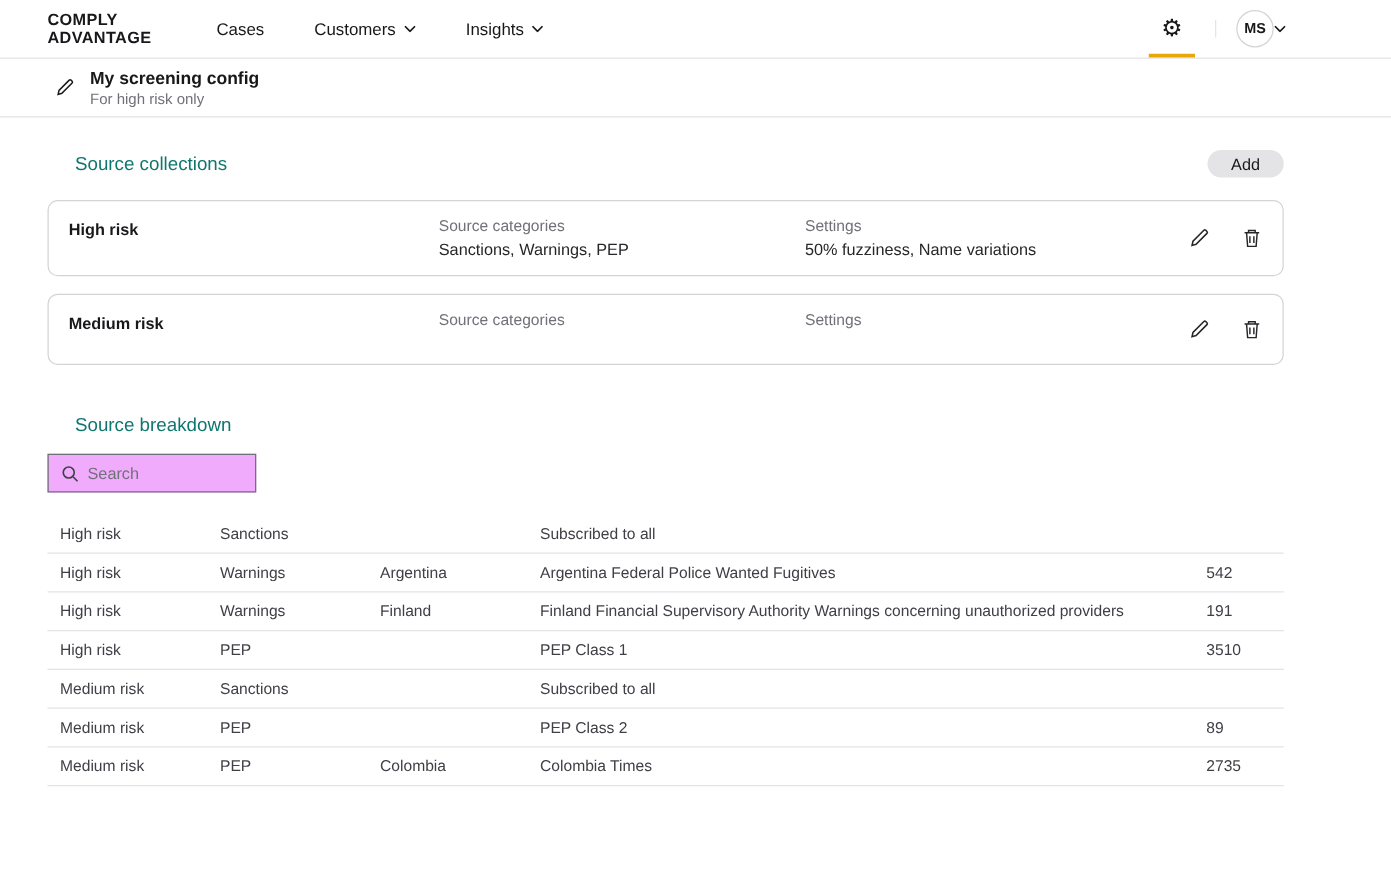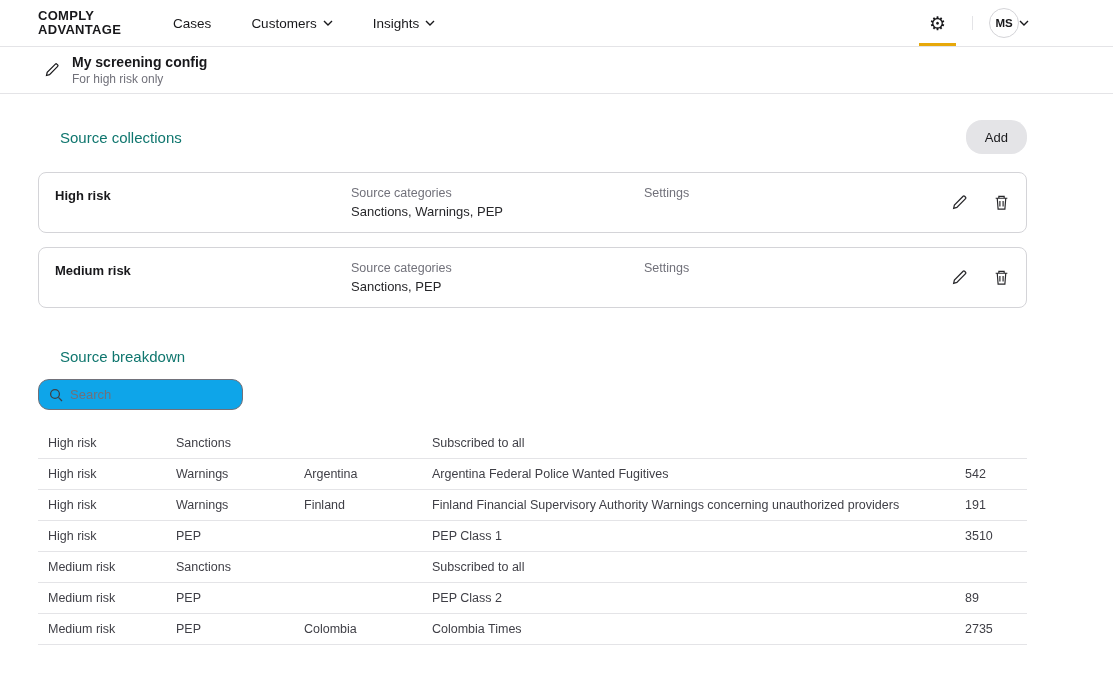--- a/index.html
+++ b/index.html
@@ -27,33 +27,33 @@
   .cfg-title { font-size:14px; font-weight:700; line-height:1.2; }
   .cfg-sub { font-size:12px; color:#71717a; margin-top:1px; }
   .header-actions { margin-left:auto; display:flex; align-items:center; gap:28px; }
   .cancel-btn { font-size:13.5px; font-weight:700; background:none; border:none; font-family:inherit; color:#18181b; cursor:pointer; }
   .save-btn { background:#111111; color:#fff; border:none; border-radius:17px; height:33px; padding:0 24px; font-size:13.5px; font-weight:700; font-family:inherit; cursor:pointer; }
 
   
   .main { padding:0 86px 0 38px; }
   .section-row { display:flex; align-items:center; margin-top:26px; }
   .section-heading { font-size:15px; font-weight:400; color:#0f766e;margin-left:22px; }
-  .add-btn { margin-left:auto; background:#e4e4e7; border:none; border-radius:16px; height:34px; padding:0 19px; font-size:13px; font-weight:500; font-family:inherit; color:#18181b; cursor:pointer; }
+  .add-btn { margin-left:auto; background:#e4e4e7; border:none; border-radius:16px; height:22px; padding:0 19px; font-size:13px; font-weight:500; font-family:inherit; color:#18181b; cursor:pointer; }
 
   .cards { margin-top:18px; display:flex; flex-direction:column; gap:14px; }
   .card { border:1px solid #d4d4d8; border-radius:8px; padding:13px 16px; min-height:57px; display:grid; grid-template-columns:296px 293px 1fr 76px; align-items:start; }
   .card-name { font-size:13px; font-weight:700; padding-top:2px; }
   .field-label { font-size:12.5px; color:#71717a; }
   .field-value { font-size:13px; color:#27272a; margin-top:4px; }
   .card-icons { display:flex; gap:25px; justify-self:end; align-self:center; }
   .icon-btn { width:17px; height:17px; color:#27272a; cursor:pointer; background:none; border:none; padding:0; }
   .icon-btn svg { width:17px; height:17px; }
 
   .breakdown-heading { margin-top:40px; }
-  .search-box { margin-top:14px; width:205px; height:31px; border:1px solid #71717a; border-radius:11px; display:flex; align-items:center; gap:7px; padding:0 10px; background:#0ea5e9; }
+  .search-box { margin-top:14px; width:167px; height:31px; border:1px solid #71717a; border-radius:0; display:flex; align-items:center; gap:7px; padding:0 10px; background:#f0abfc; }
   .search-box svg { width:14px; height:14px; color:#3f3f46; flex:none; }
   .search-box input { border:none; outline:none; width:100%; font-size:13px; font-family:inherit; color:#18181b; background:transparent; }
   .search-box input::placeholder { color:#71717a; }
 
   
   .table { margin-top:18px; }
   .trow { display:grid; grid-template-columns:128px 128px 128px 1fr 72px; align-items:center; }
   .thead { background:#f4f4f5; height:30px; color:#52525b; font-size:12.5px; border-radius:2px; }
   .tbody-row { height:31px; border-bottom:1px solid #e4e4e7; font-size:12.5px; color:#3f3f46; }
   .tcell { padding-left:10px; overflow:hidden; white-space:nowrap; text-overflow:ellipsis; }
@@ -117,40 +117,40 @@
   <div class="cards">
 
     <div class="card">
       <div class="card-name">High risk</div>
       <div>
         <div class="field-label">Source categories</div>
         <div class="field-value">Sanctions, Warnings, PEP</div>
       </div>
       <div>
         <div class="field-label">Settings</div>
+        <div class="field-value">50% fuzziness, Name variations</div>
       </div>
       <div class="card-icons">
         <button class="icon-btn" title="Edit">
           <svg viewBox="0 0 16 16" fill="none" stroke="currentColor" stroke-width="1.2">
               <path d="M2.5 13.5l.7-3.2 8.2-8.2a1 1 0 0 1 1.4 0l.9.9a1 1 0 0 1 0 1.4l-8.2 8.2z"></path>
             </svg>
         </button>
         <button class="icon-btn" title="Delete">
           <svg viewBox="0 0 16 16" fill="none" stroke="currentColor" stroke-width="1.1">
               <path d="M2.5 4h11M5.5 4V2.3h5V4M4 4l.8 10.2h6.4L12 4M6.5 6.5v5.2M9.5 6.5v5.2"></path>
             </svg>
         </button>
       </div>
     </div>
 
     <div class="card">
       <div class="card-name">Medium risk</div>
       <div>
         <div class="field-label">Source categories</div>
-        <div class="field-value">Sanctions, PEP</div>
       </div>
       <div>
         <div class="field-label">Settings</div>
       </div>
       <div class="card-icons">
         <button class="icon-btn" title="Edit">
           <svg viewBox="0 0 16 16" fill="none" stroke="currentColor" stroke-width="1.2">
               <path d="M2.5 13.5l.7-3.2 8.2-8.2a1 1 0 0 1 1.4 0l.9.9a1 1 0 0 1 0 1.4l-8.2 8.2z"></path>
             </svg>
         </button>

